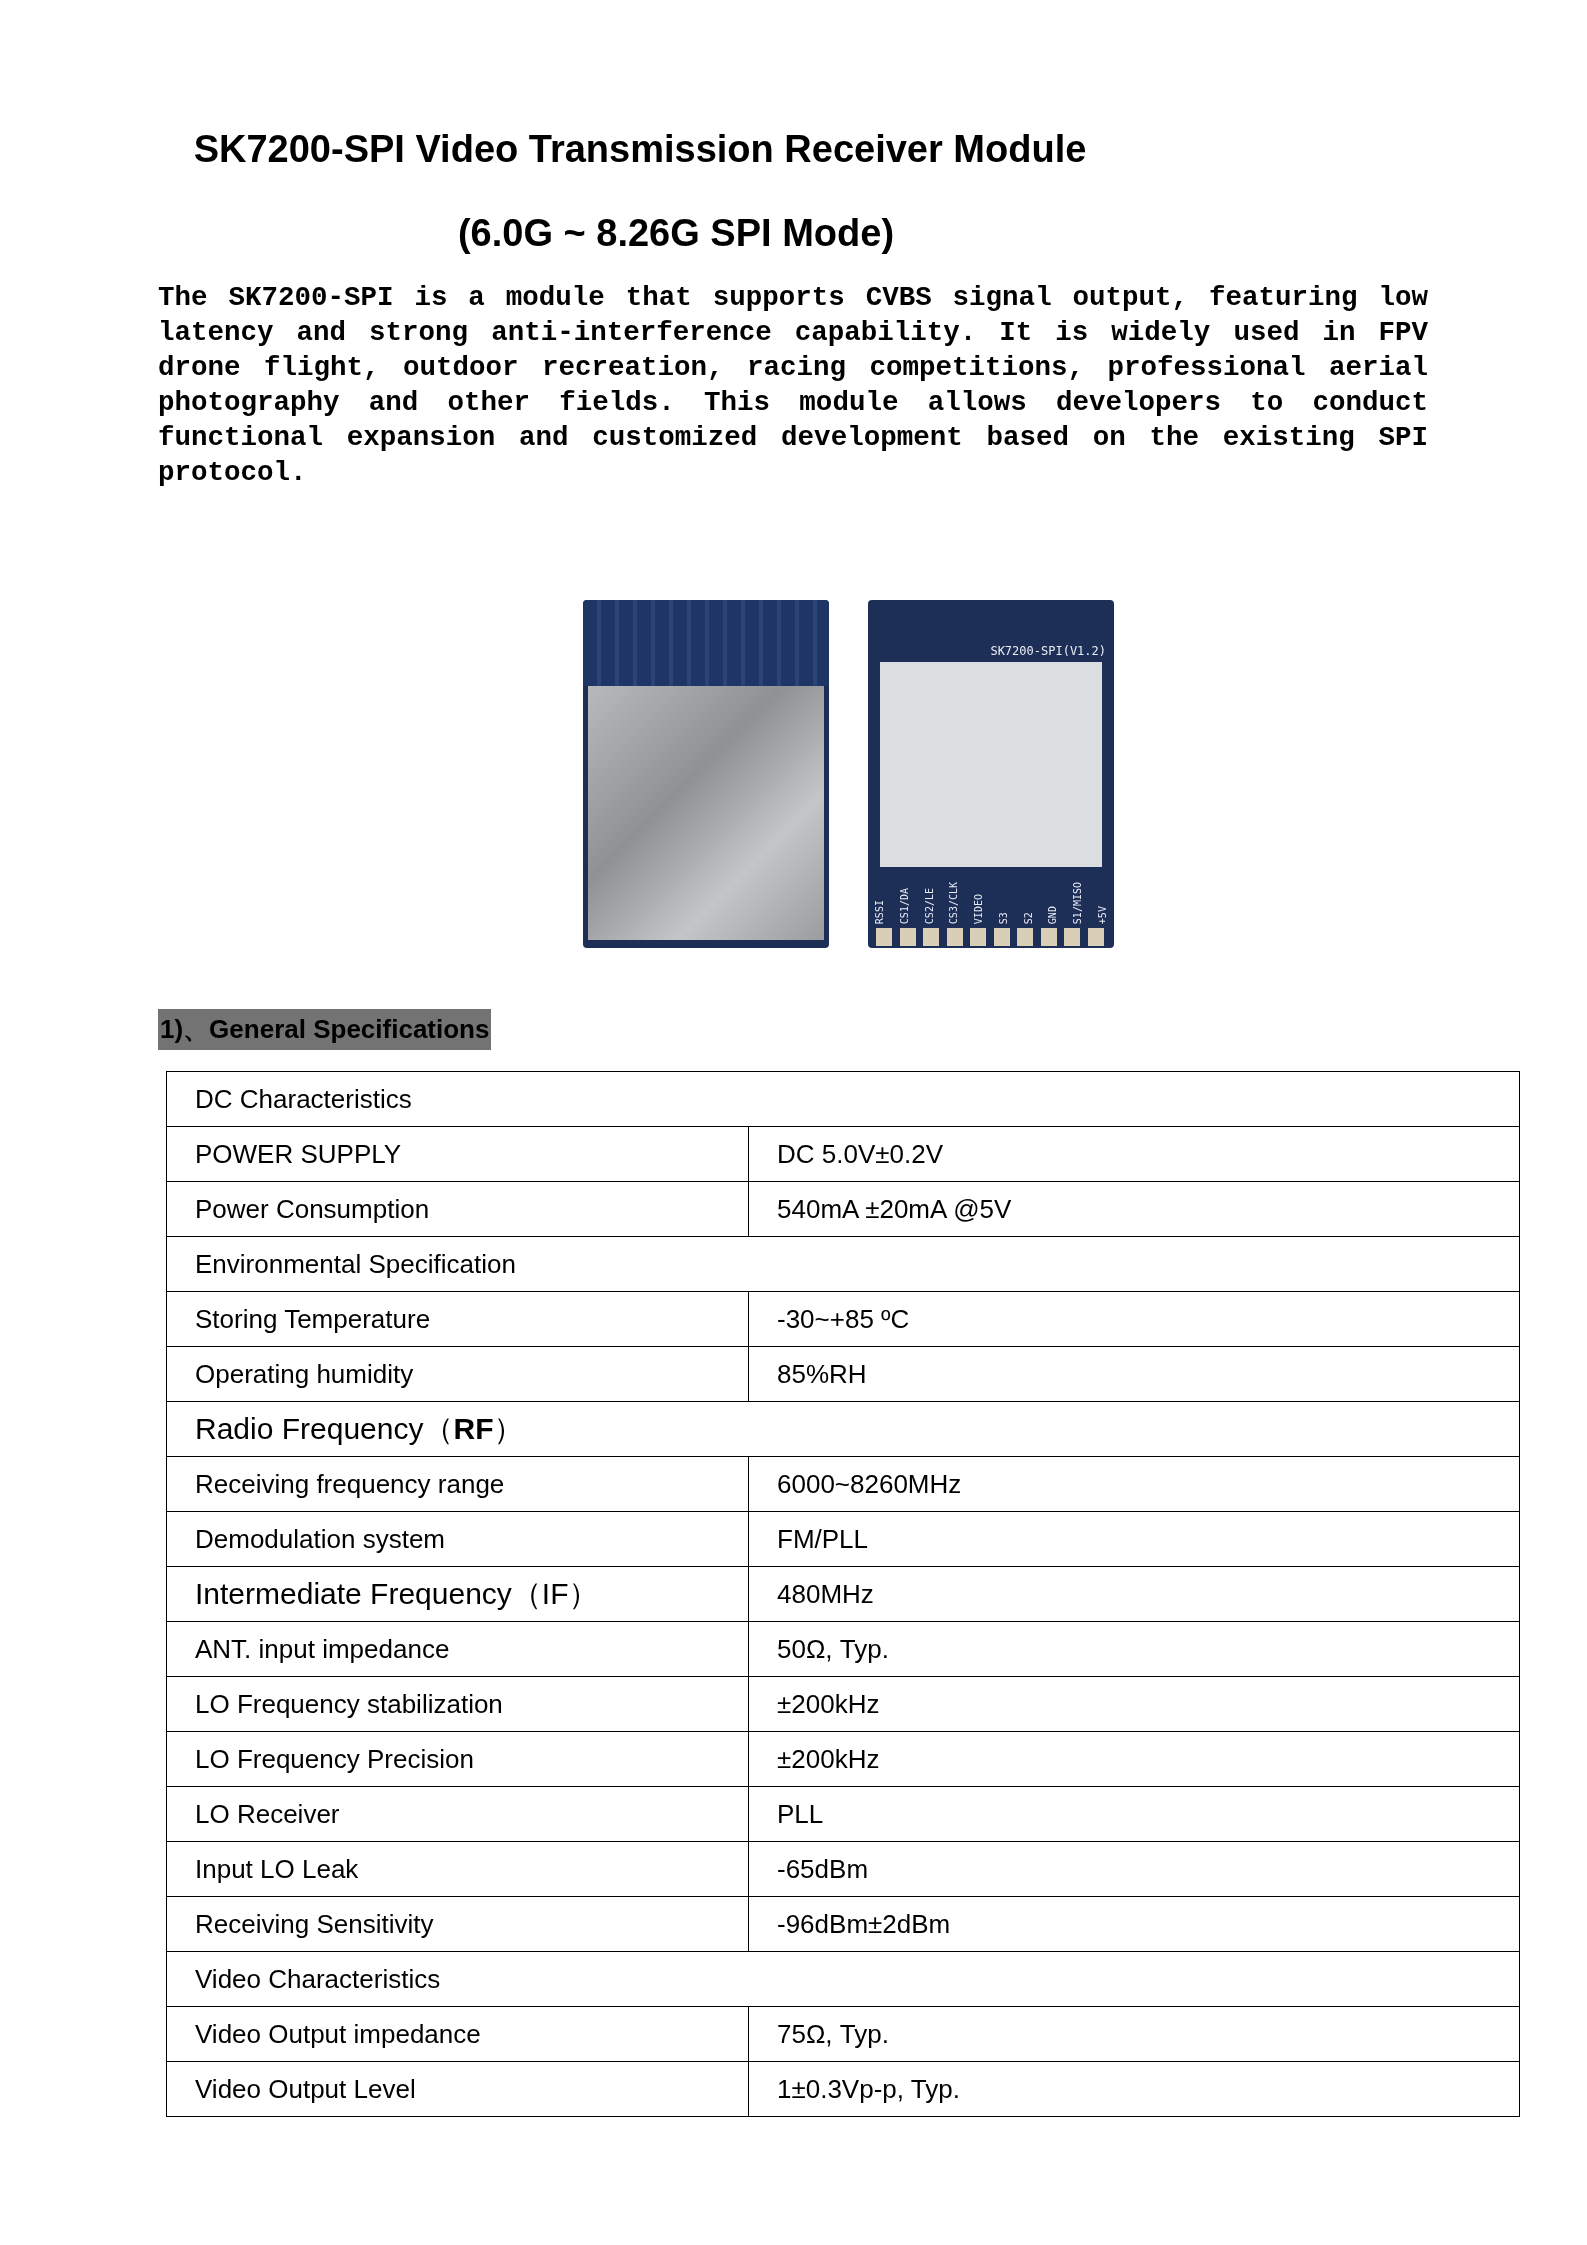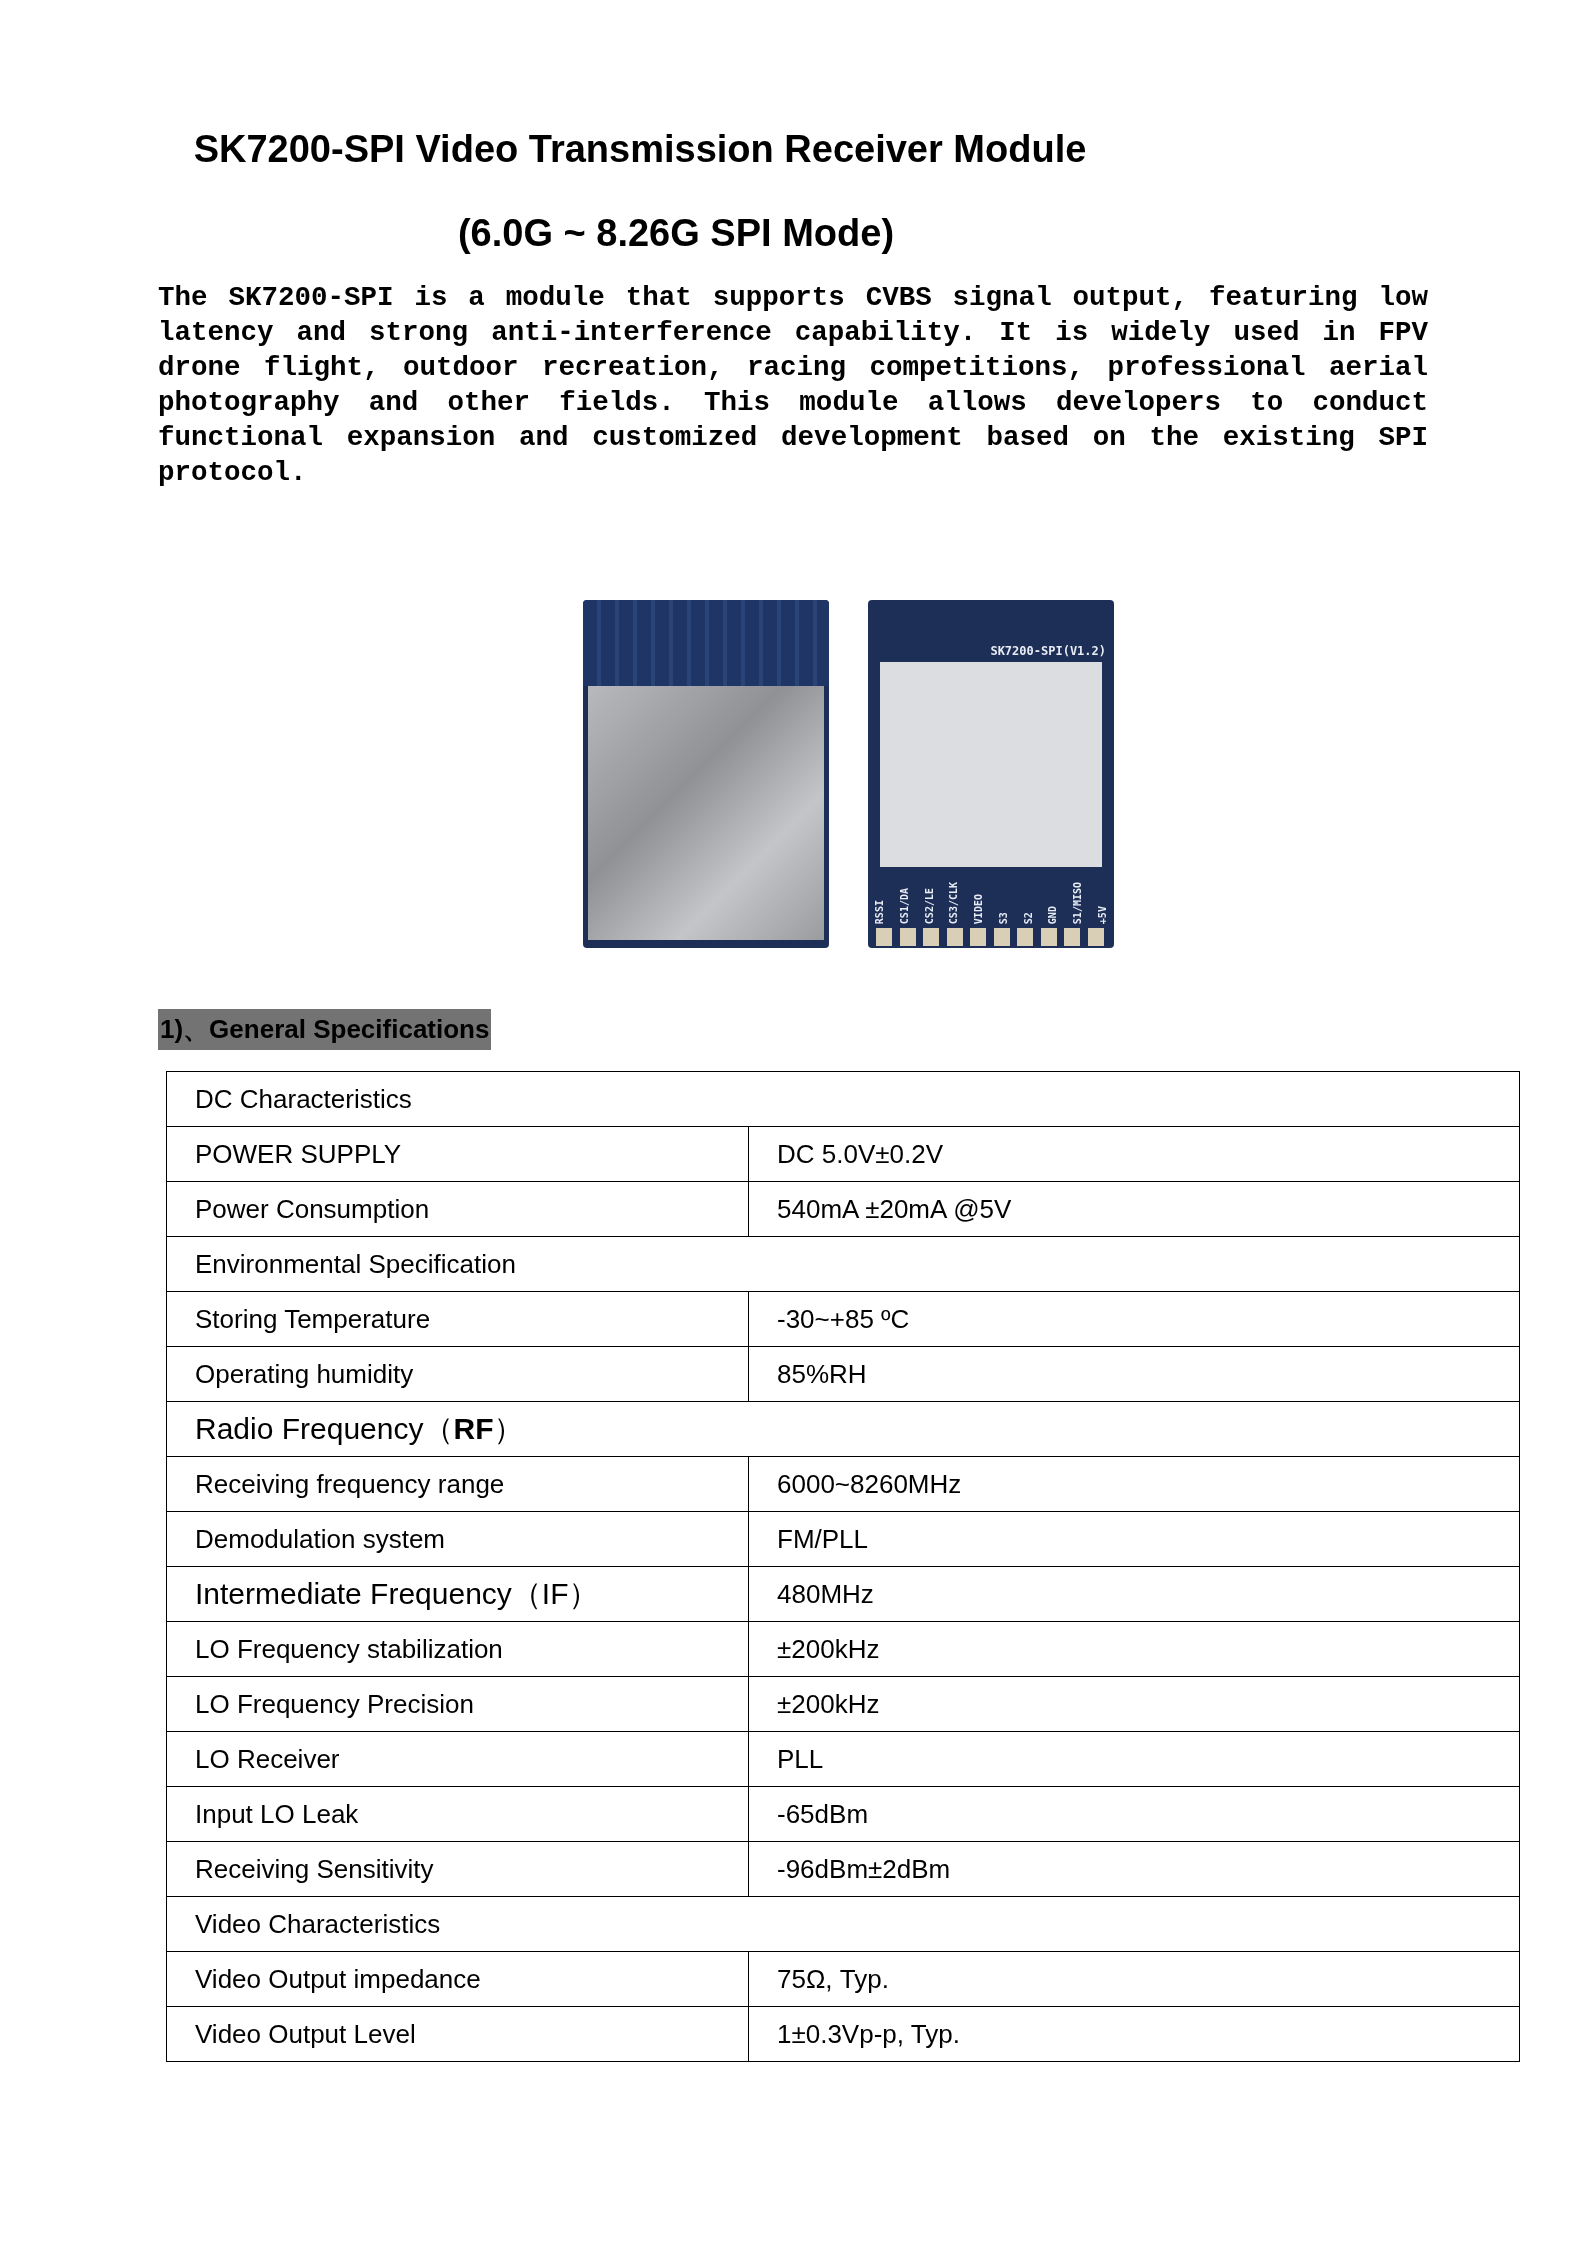--- a/index.html
+++ b/index.html
@@ -2,21 +2,21 @@
 <html><head>
 <meta charset="utf-8">
 <style>
   html,body{margin:0;padding:0;background:#fff;}
   body{width:1587px;height:2245px;position:relative;overflow:hidden;font-family:"Liberation Sans",sans-serif;color:#000;}
   .title{position:absolute;left:0;width:1280px;text-align:center;font-weight:bold;font-size:38px;}
   #t1{top:128px;}
   #t2{top:212px;margin-left:36px;}
   .para{position:absolute;left:158px;width:1270px;top:280px;font-weight:bold;font-size:27.5px;line-height:35px;text-align:justify;font-family:Liberation Mono, monospace;}
   .pics{position:absolute;top:600px;left:0;width:1587px;height:350px;}
-  .pic{position:absolute;top:0;height:348px;border-radius:4px;overflow:hidden;font-weight:bold;}
+  .pic{position:absolute;top:0;height:348px;border-radius:4px;overflow:hidden;}
   #pic1{left:583px;width:246px;background:#1d2e57;}
   #pic2{left:868px;width:246px;background:#1d2e57;}
   .shield{position:absolute;left:5px;right:5px;top:86px;bottom:8px;background:linear-gradient(135deg,#b8b9bc,#8f9195 40%,#c4c5c8 70%,#9a9c9f);}
   .pcb-top{position:absolute;left:0;right:0;top:0;height:86px;background:repeating-linear-gradient(90deg,#1f3566 0 14px,#2a4478 14px 18px);}
   .silk{position:absolute;left:12px;right:12px;top:62px;height:205px;background:#dcdde0;}
   .pin{position:absolute;bottom:2px;width:16px;height:18px;background:#d9cfb7;}
   .pinlbls{position:absolute;bottom:24px;left:6px;right:6px;display:flex;justify-content:space-between;font-family:"DejaVu Sans Mono",monospace;font-size:10px;color:#e8ecf5;}
   .pinlbls span{writing-mode:vertical-rl;transform:rotate(180deg);}
   .pcb-label{position:absolute;top:44px;right:8px;font-family:"DejaVu Sans Mono",monospace;font-size:12px;color:#e8ecf5;}
   .section{position:absolute;left:158px;top:1009px;background:#737373;font-weight:bold;font-size:26px;padding:3px 2px;}
@@ -100,20 +100,24 @@
       </tr>
       <tr>
         <td class="c1">Demodulation system</td>
         <td>FM/PLL</td>
       </tr>
       <tr>
         <td class="c1 hdr-large">Intermediate Frequency（IF）</td>
         <td>480MHz</td>
       </tr>
       <tr>
+        <td class="c1">ANT. input impedance</td>
+        <td>50Ω, Typ.</td>
+      </tr>
+      <tr>
         <td class="c1">LO Frequency stabilization</td>
         <td>±200kHz</td>
       </tr>
       <tr>
         <td class="c1">LO Frequency Precision</td>
         <td>±200kHz</td>
       </tr>
       <tr>
         <td class="c1">LO Receiver</td>
         <td>PLL</td>

